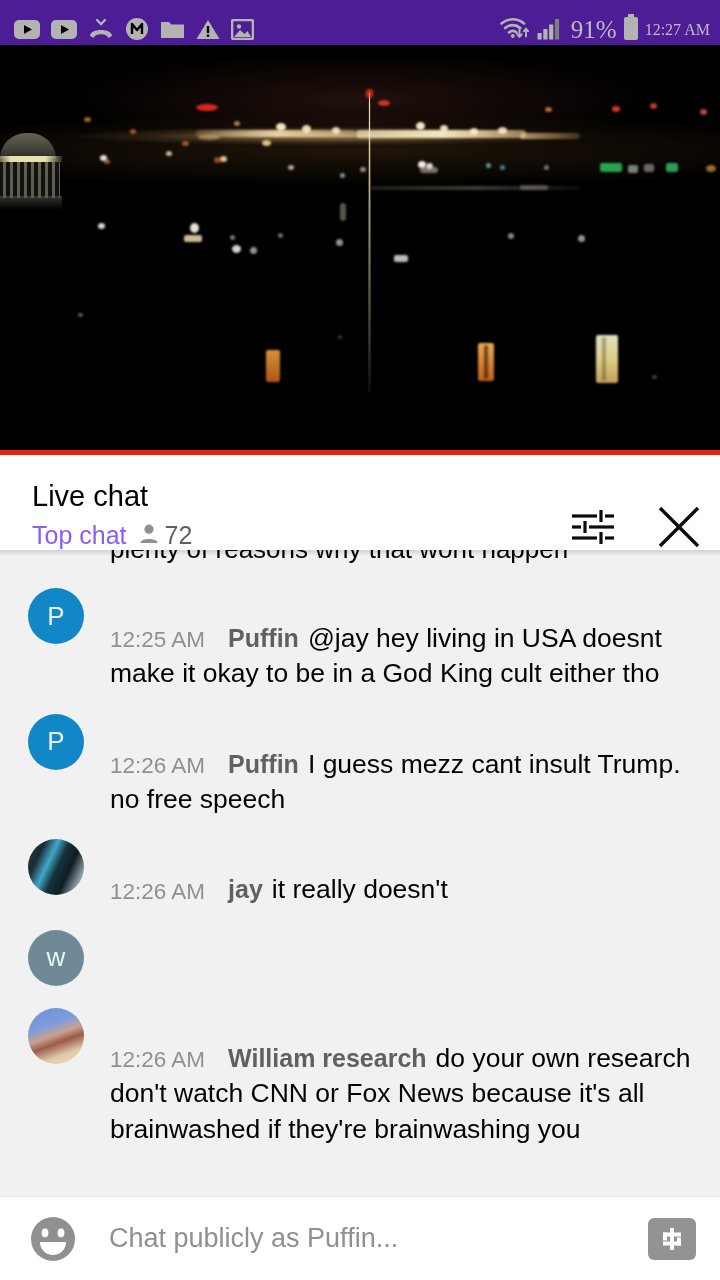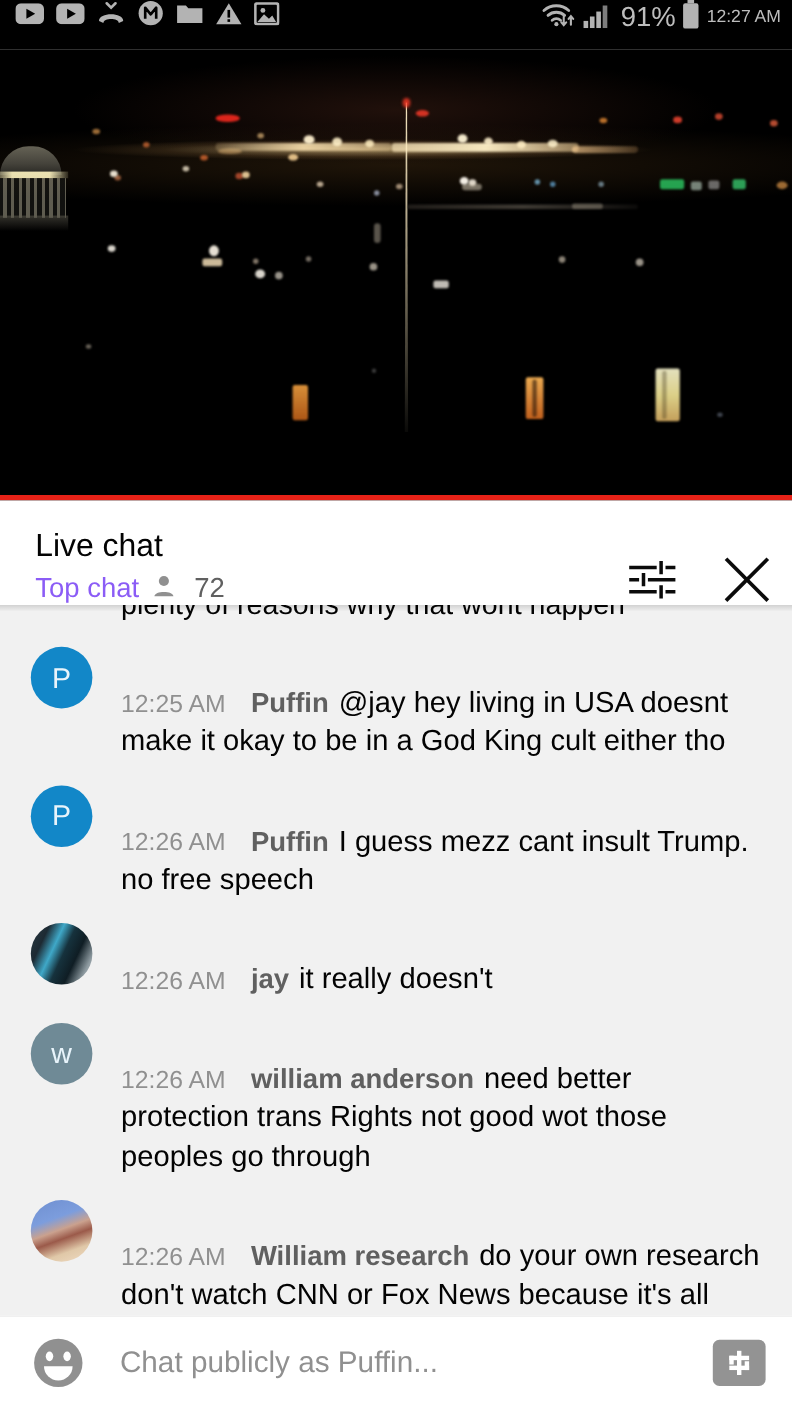--- a/index.html
+++ b/index.html
@@ -6,23 +6,24 @@
   html,body {
     width:720px; height:1280px;
     background:#fff;
     font-family:"Liberation Sans", sans-serif;
     overflow:hidden;
   }
   #app { width:720px; height:1280px; position:relative; display:flex; flex-direction:column; }
 
   
   .statusbar {
-    height:45px; background:#000000; color:#b3b3b3;
-    display:flex; align-items:flex-start; padding:0 10px 0 14px;
+    height:45px; background:#4c1d95; color:#b3b3b3;
+    display:flex; align-items:flex-end; padding:0 10px 0 14px;
     flex:0 0 45px;
+    font-family:Liberation Serif, serif;
   }
   .sb-left { display:flex; align-items:center; gap:11px; }
   .sb-right { margin-left:auto; display:flex; align-items:center; gap:6px; }
   .sb-icon { display:block; }
   .sb-batt-text { font-size:25px; letter-spacing:0px; color:#bdbdbd; }
   .sb-clock { font-size:16px; color:#bdbdbd; letter-spacing:0px; }
 
   
   .video {
     flex:0 0 410px; height:410px; position:relative;
@@ -80,21 +81,21 @@
   
   .chat-header {
     flex:0 0 95px; background:#fff; position:relative;
     display:flex; align-items:flex-end; padding:18px 18px 0 32px;
     box-shadow:0 1px 0 rgba(0,0,0,0.03);
   }
   .ch-titles { display:flex; flex-direction:column; gap:4px; }
   .ch-title { font-size:29px; color:#030303; line-height:1.16; }
   .ch-sub { display:flex; align-items:center; gap:10px; margin-top:3px; }
   .ch-subtext { font-size:25px; color:#8b5cf6; }
-  .ch-viewers { display:flex; align-items:center; gap:16px; }
+  .ch-viewers { display:flex; align-items:center; gap:4px; }
   .ch-count { font-size:25px; color:#606060; }
   .ch-actions { margin-left:auto; display:flex; align-items:center; gap:40px; padding-top:12px; }
   .icon-btn { display:flex; align-items:center; justify-content:center; cursor:pointer; }
 
   
   .chat-list {
     flex:1 1 auto; background:#f1f1f1; overflow:hidden; position:relative;
     padding-top:0px;
   }
   .list-shadow {
@@ -371,23 +372,20 @@
           </div>
         </div>
         <div class="msg">
           <div class="avatar photo-jay"></div>
           <div class="msg-body">
             <div class="msg-text"><span class="ts">12:26 AM</span><span class="body-space">&nbsp;</span><span class="author">jay</span><span class="body-space">&nbsp;&nbsp;</span><span>it really doesn't</span></div>
           </div>
         </div>
         <div class="msg">
           <div class="avatar" style="background: rgb(111, 138, 150);">w</div>
-          <div class="msg-body">
-            <div class="msg-text"><span class="ts">12:26 AM</span><span class="body-space">&nbsp;</span><span class="author">william anderson</span><span class="body-space">&nbsp;&nbsp;</span><span>need better protection trans Rights not good wot those peoples go through</span></div>
-          </div>
         </div>
         <div class="msg">
           <div class="avatar photo-will"></div>
           <div class="msg-body">
             <div class="msg-text"><span class="ts">12:26 AM</span><span class="body-space">&nbsp;</span><span class="author">William research</span><span class="body-space">&nbsp;&nbsp;</span><span>do your own research don't watch CNN or Fox News because it's all brainwashed if they're brainwashing you</span></div>
           </div>
         </div>
       </div>
   </div>
 

